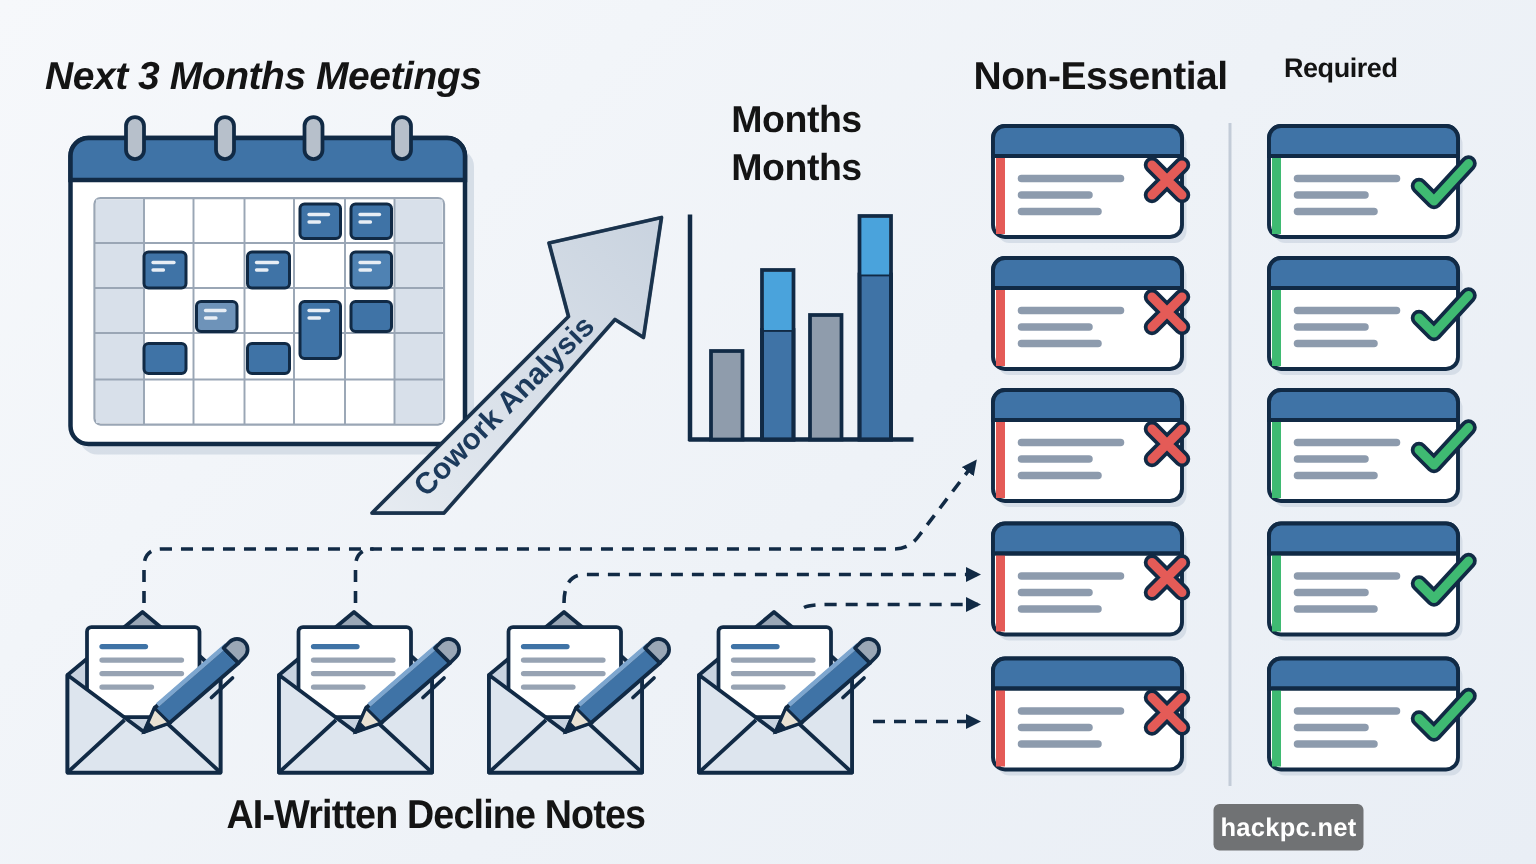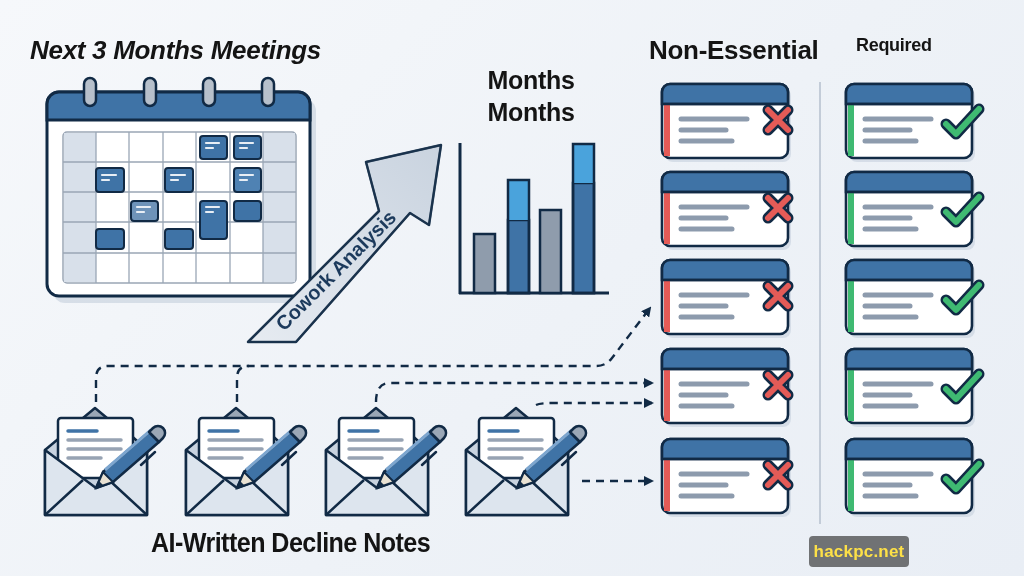--- a/index.html
+++ b/index.html
@@ -19,21 +19,21 @@
   }
   #t-cal { left: 30px; top: 35px; font-size: 26px; font-style: italic; }
   #t-sum { left: 456px; top: 64px; font-size: 25px; text-align: center; width: 150px; line-height: 32px; }
   #t-non { left: 649px; top: 35px; font-size: 26px; }
   #t-req { left: 856px; top: 35px; font-size: 18px; }
   #t-notes { left: 151px; top: 528px; font-size: 27px; letter-spacing: -0.6px; transform: scaleX(0.93); transform-origin: left center; }
   svg.layer { position: absolute; left: 0; top: 0; }
   .watermark {
     position: absolute; left: 809px; top: 536px; width: 100px; height: 31px;
     background: #707274; border-radius: 4px;
-    color: #fde047; font-weight: 700; font-size: 17px;
+    color: #ffffff; font-weight: 700; font-size: 17px;
     display: flex; align-items: center; justify-content: center;
     letter-spacing: 0.2px;
   }
   .divider { position: absolute; left: 819px; top: 82px; width: 2px; height: 442px; background: #c3ccd8; }
 </style>
 </head>
 <body>
 
 <div class="title" id="t-cal">Next 3 Months Meetings</div>
 <div class="title" id="t-sum">

